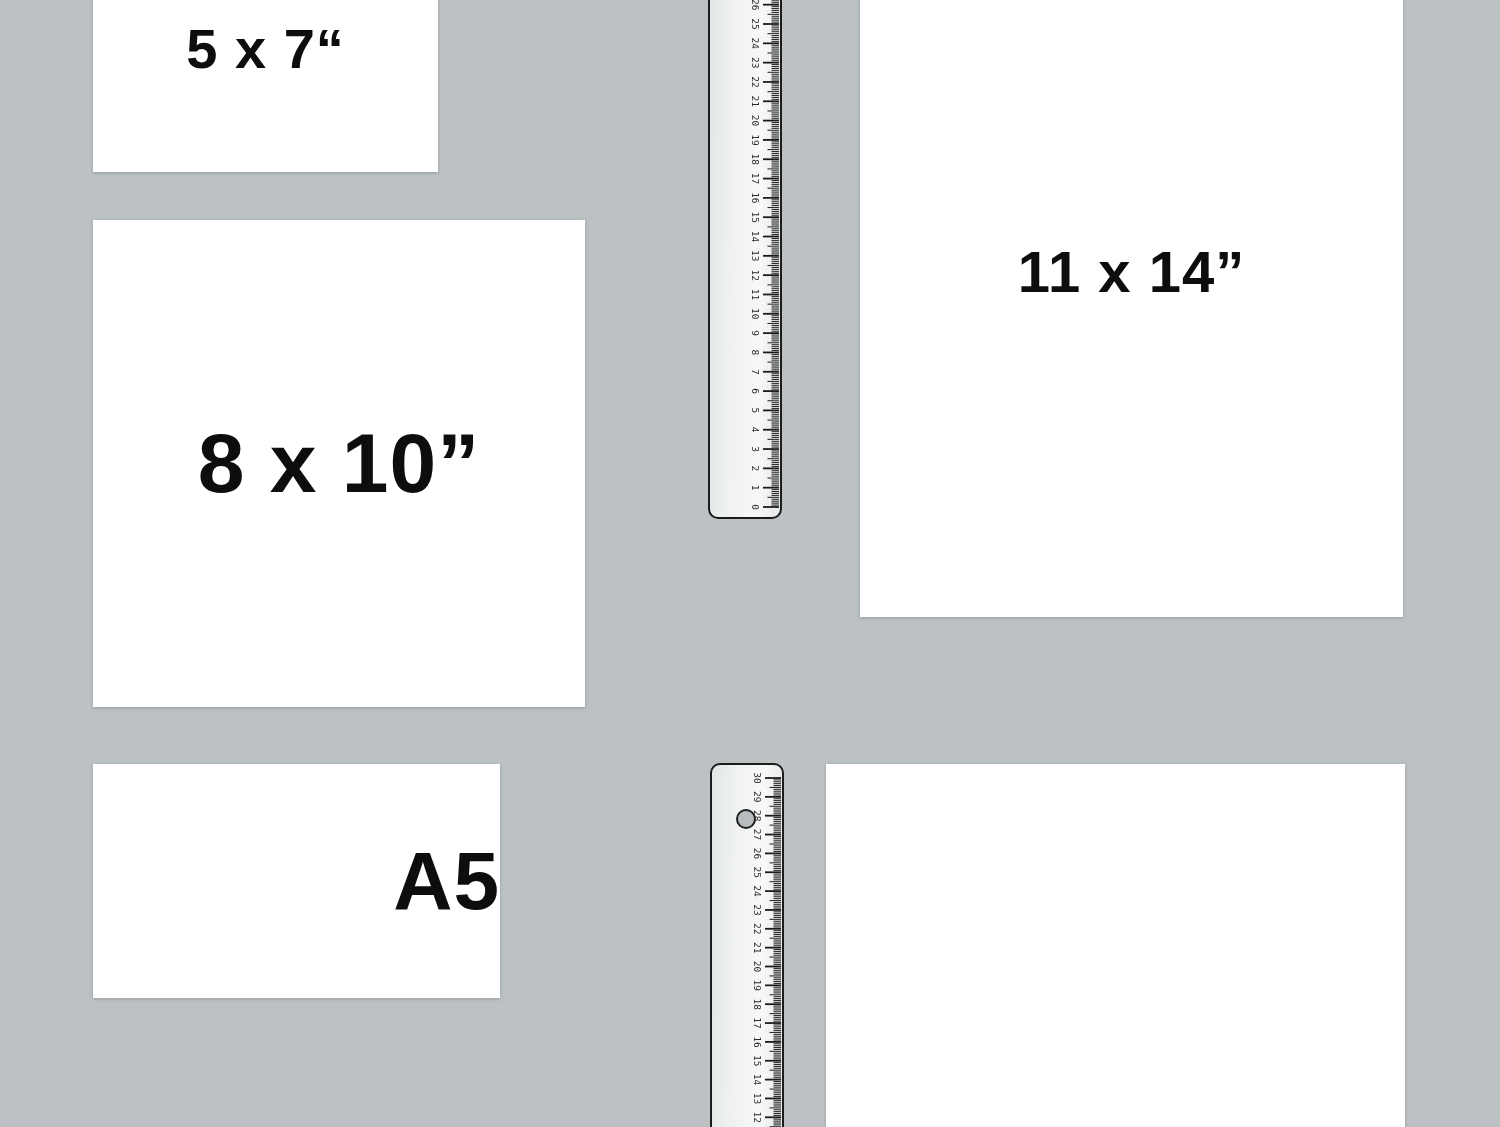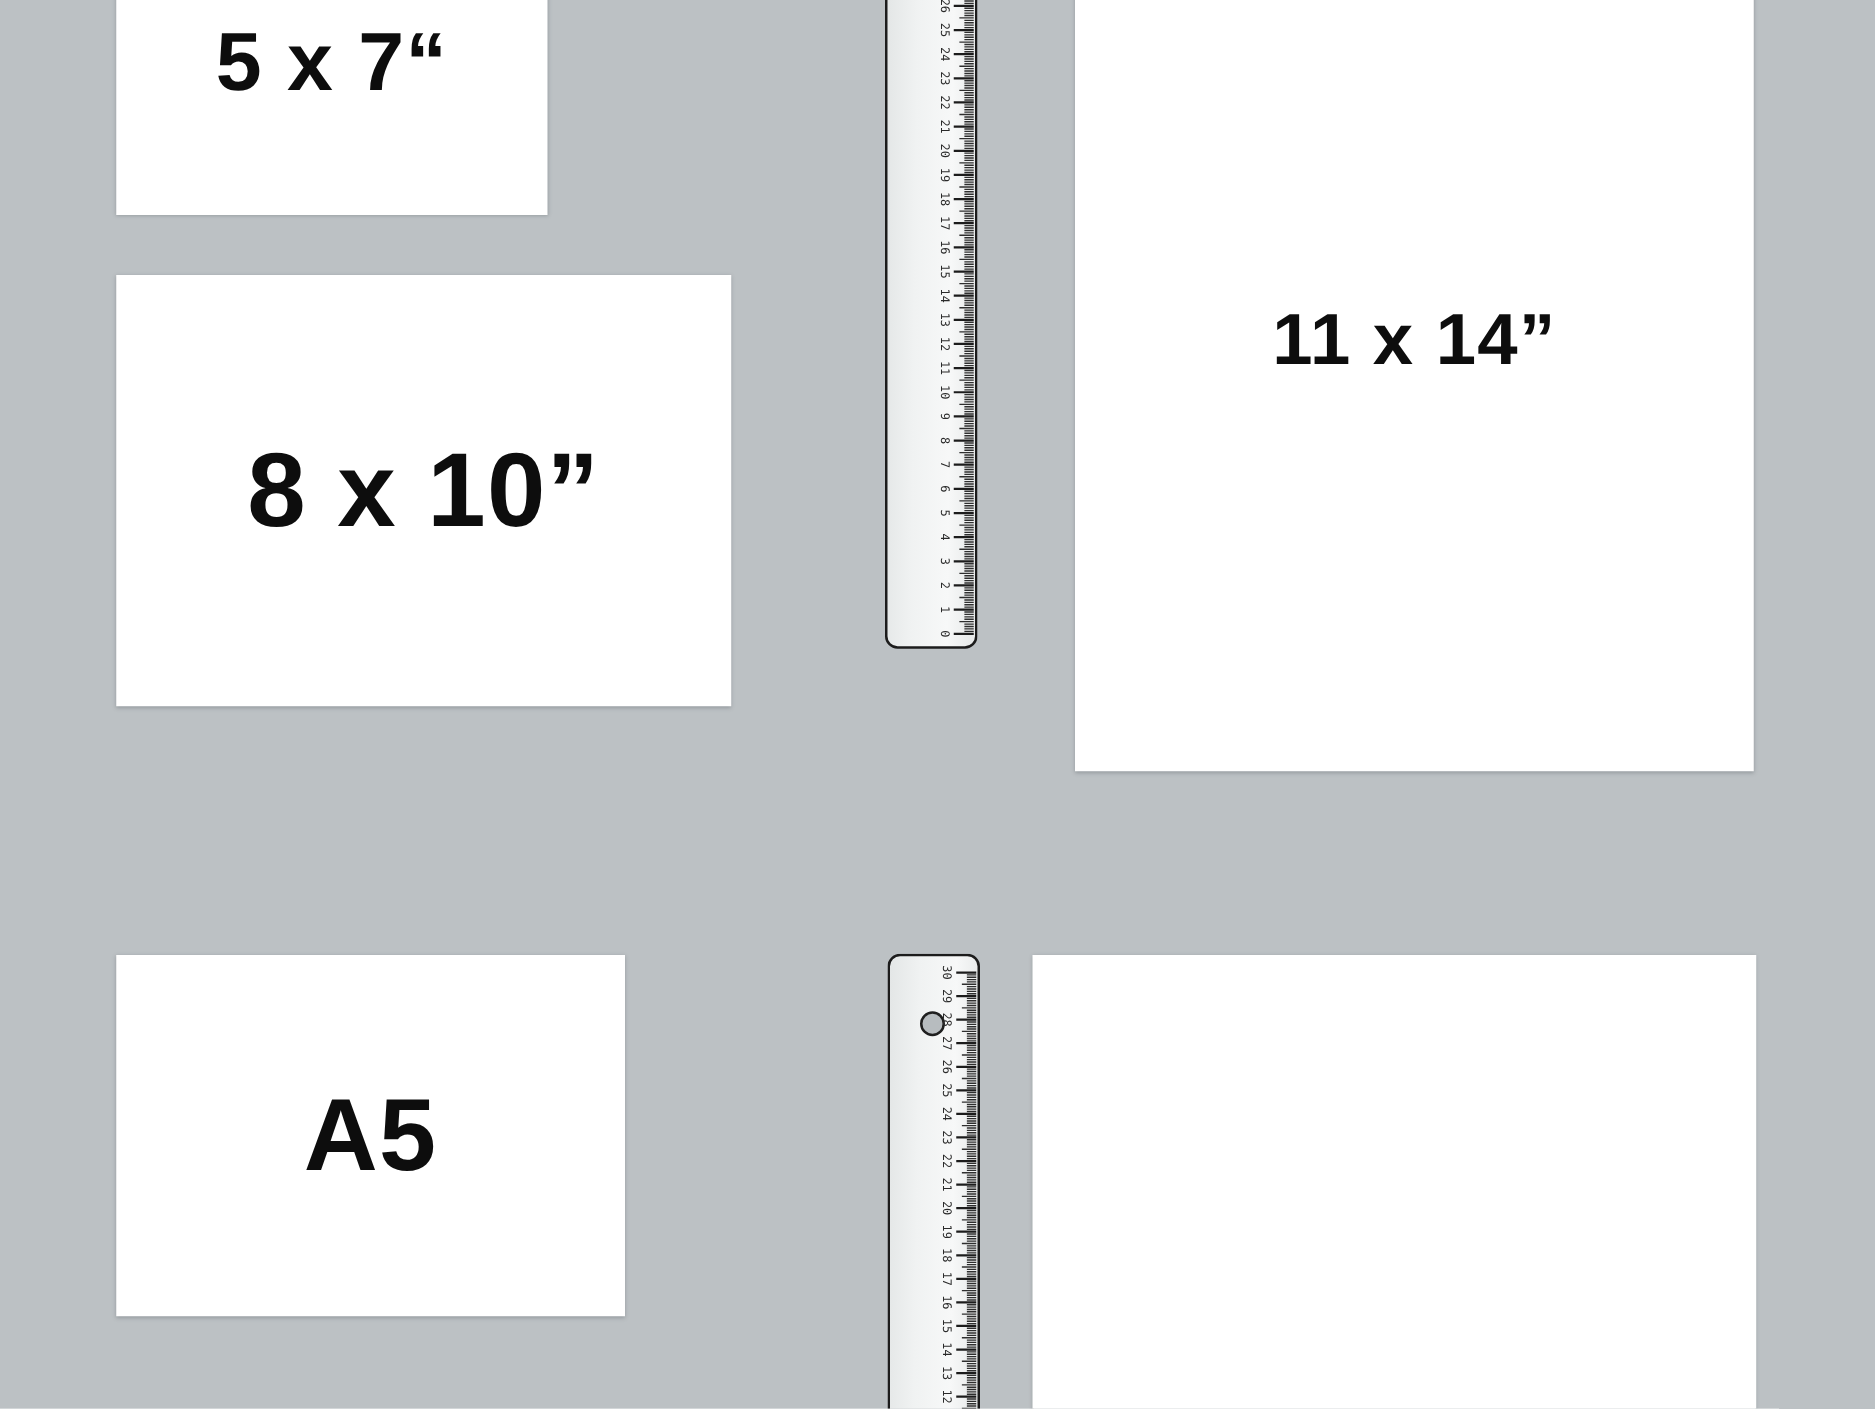--- a/index.html
+++ b/index.html
@@ -18,26 +18,26 @@
     justify-content: center;
     box-shadow: 0 1px 3px rgba(75, 84, 88, 0.35);
   }
   .card-label {
     font-weight: 700;
     color: #0d0d0d;
     letter-spacing: 1px;
     white-space: nowrap;
   }
   .card-5x7   { left: 93px;  top: -75px; width: 345px; height: 247px; }
-  .card-5x7 .card-label   { font-size: 66px; }
-  .card-8x10  { left: 93px;  top: 220px; width: 492px; height: 345px; }
+  .card-5x7 .card-label   { font-size: 56px; }
+  .card-8x10  { left: 93px;  top: 220px; width: 492px; height: 487px; }
   .card-8x10 .card-label  { font-size: 84px; }
   .card-11x14 { left: 860px; top: -74px; width: 543px; height: 691px; }
   .card-11x14 .card-label { font-size: 58px; }
-  .card-a5    { left: 93px;  top: 764px; width: 407px; height: 289px; }
+  .card-a5    { left: 93px;  top: 764px; width: 407px; height: 234px; justify-content: flex-end; }
   .card-a5 .card-label    { font-size: 82px; }
   .card-blank { left: 826px; top: 764px; width: 579px; height: 420px; }
   .ruler {
     position: absolute;
   }
   .ruler-top    { left: 708px; top: -12px; width: 74px; height: 532px; }
   .ruler-bottom { left: 710px; top: 763px; width: 74px; height: 376px; }
   .ruler svg { display: block; }
 </style>
 </head>

